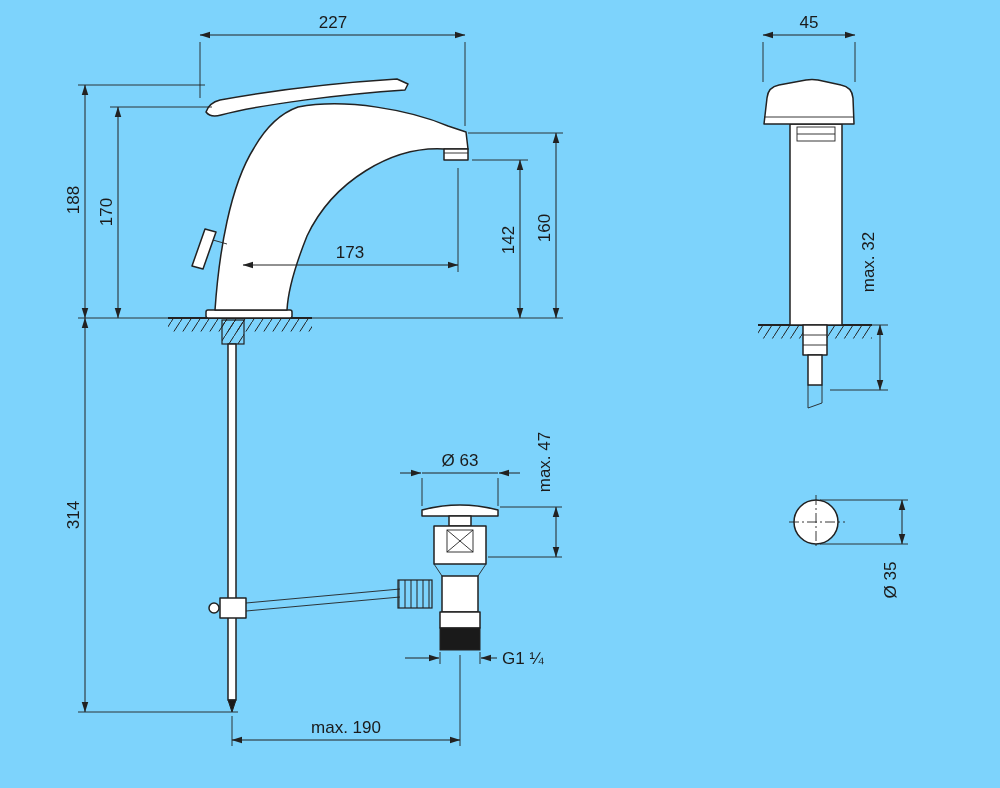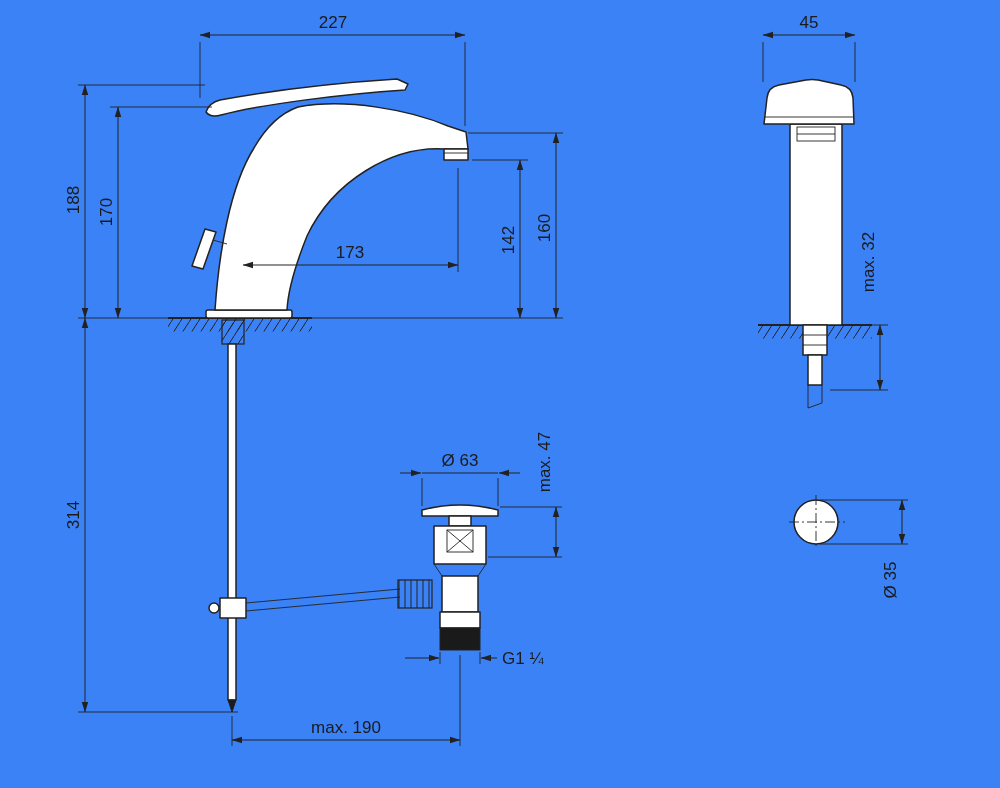--- a/index.html
+++ b/index.html
@@ -1,16 +1,16 @@
 <!DOCTYPE html>
 <html><head>
 <meta charset="utf-8">
 <style>
   html,body{margin:0;padding:0;background:#fff;}
-  .canvas{position:relative;width:1000px;height:788px;background:#3b82f6;overflow:hidden;}
+  .canvas{position:relative;width:1000px;height:788px;background:#7dd3fc;overflow:hidden;}
   svg{display:block;}
   .dim-text{font-family:"Liberation Sans",sans-serif;font-size:17px;fill:#1b1b1b;}
   .outline{fill:#ffffff;stroke:#222222;stroke-width:1.5;stroke-linejoin:round;}
   .thin{stroke:#222222;stroke-width:0.9;fill:none;}
   .dimline{stroke:#222222;stroke-width:1;fill:none;}
   .heavy{stroke:#222222;stroke-width:2;fill:none;}
   .solidfill{fill:#1a1a1a;stroke:#222222;stroke-width:1;}
 </style>
 </head>
 <body>

